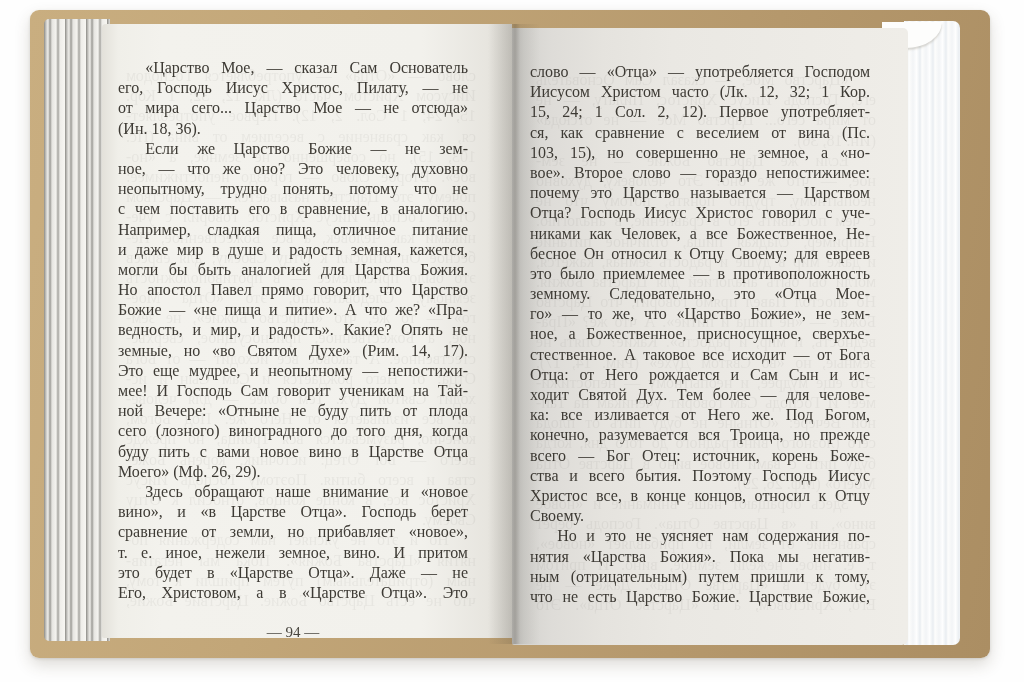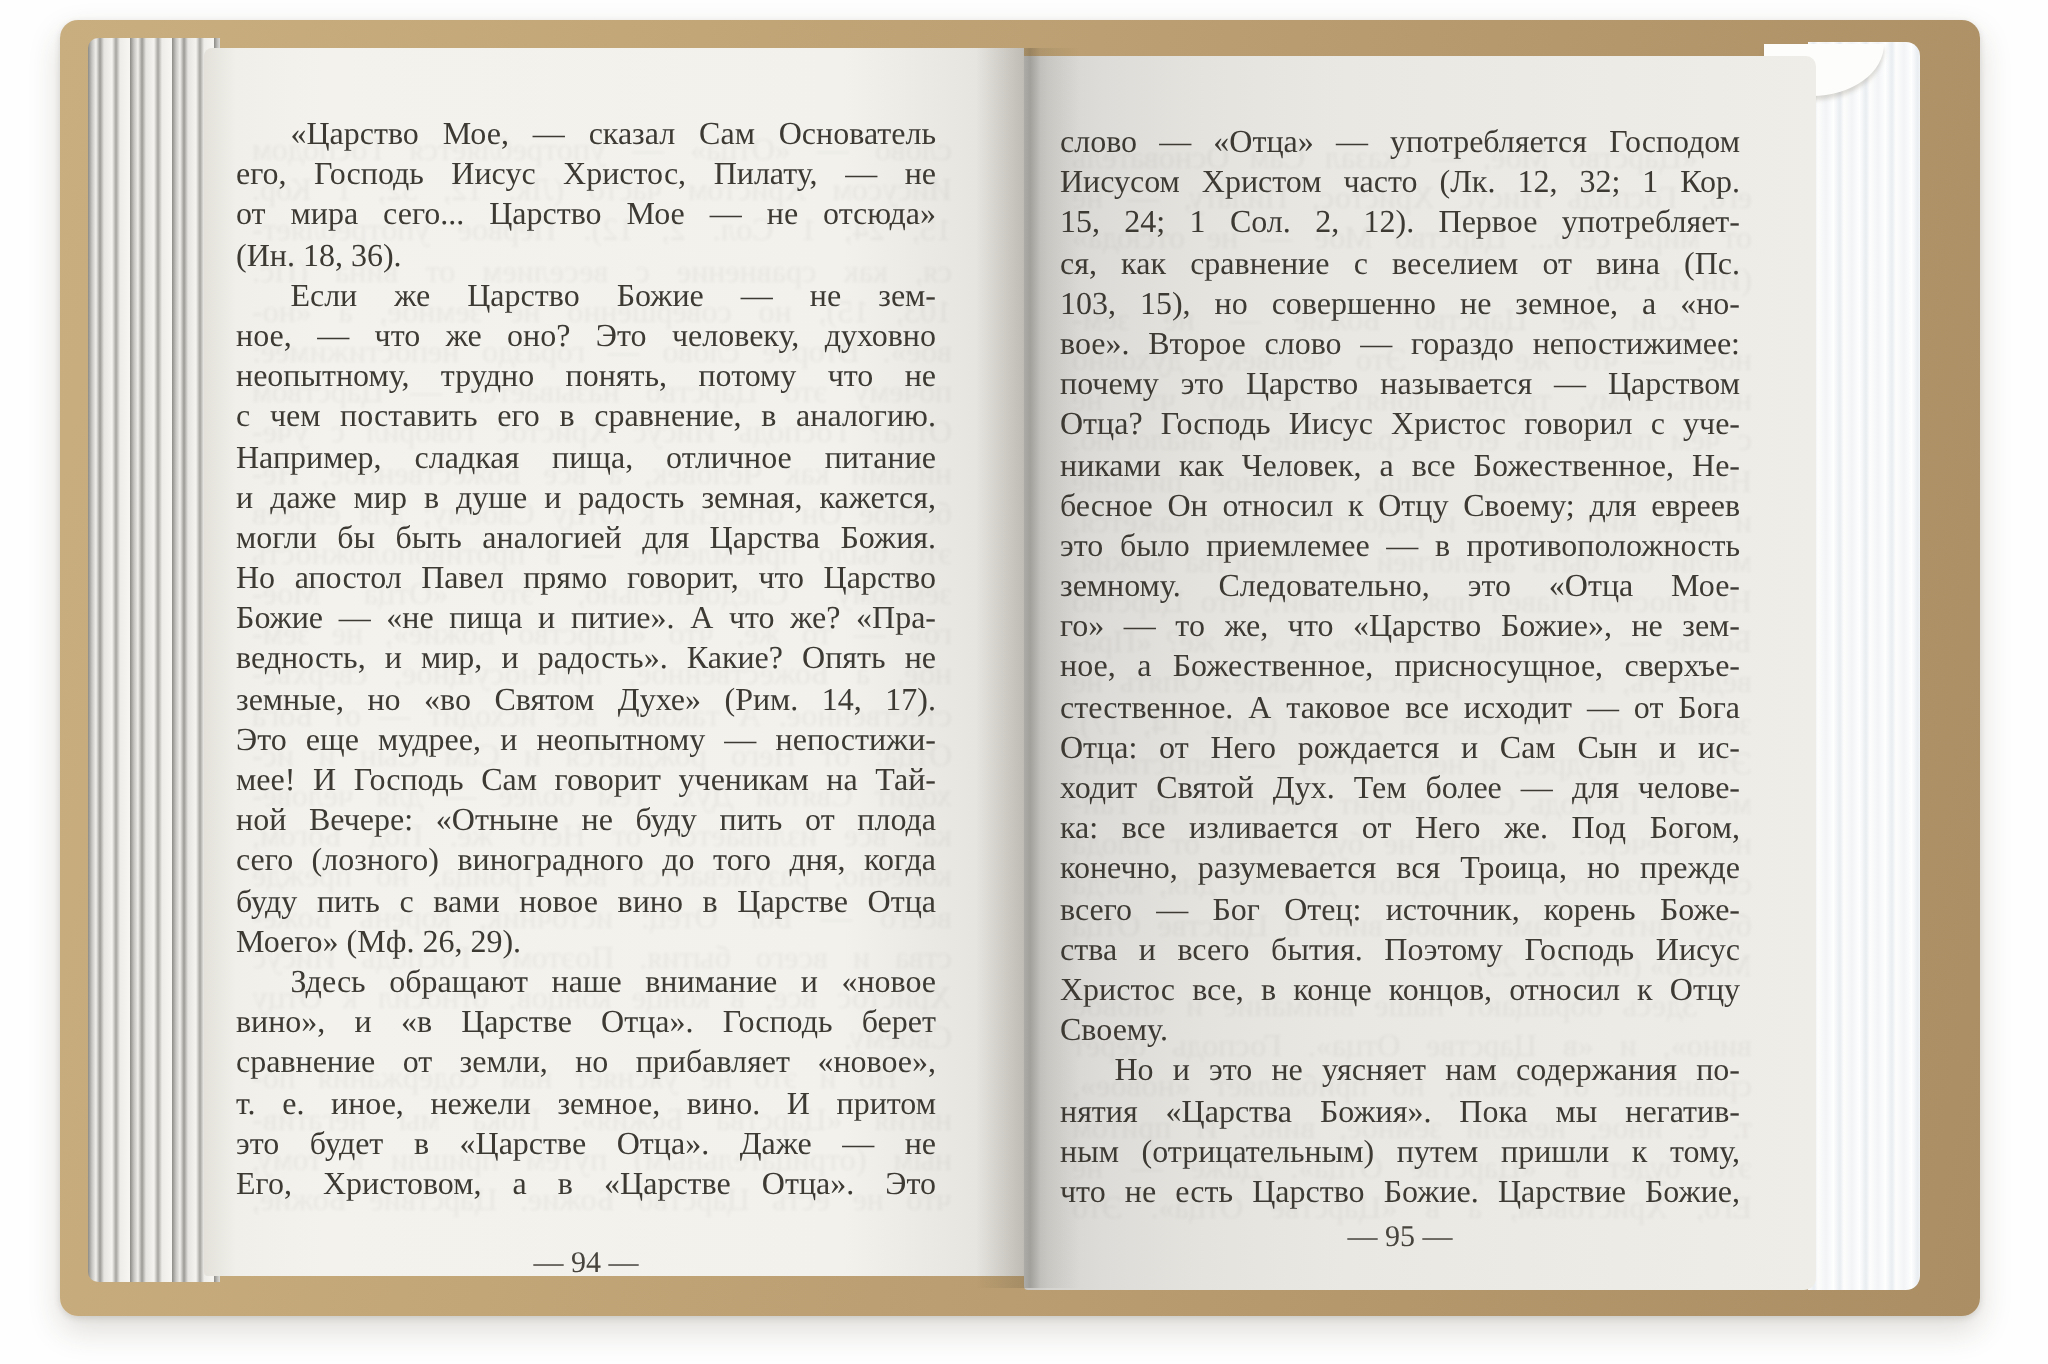--- a/index.html
+++ b/index.html
@@ -191,15 +191,14 @@
         <div class="line">ства и всего бытия. Поэтому Господь Иисус</div>
         <div class="line">Христос все, в конце концов, относил к Отцу</div>
         <div class="line end">Своему.</div>
         <div class="line indent">Но и это не уясняет нам содержания по-</div>
         <div class="line">нятия «Царства Божия». Пока мы негатив-</div>
         <div class="line">ным (отрицательным) путем пришли к тому,</div>
         <div class="line">что не есть Царство Божие. Царствие Божие,</div>
       </div>
 
     <div class="page-number num-left">— 94 —</div>
-    <div class="page-number num-right">— 95 —</div>
   </div>
 </div>
 
 </body></html>

